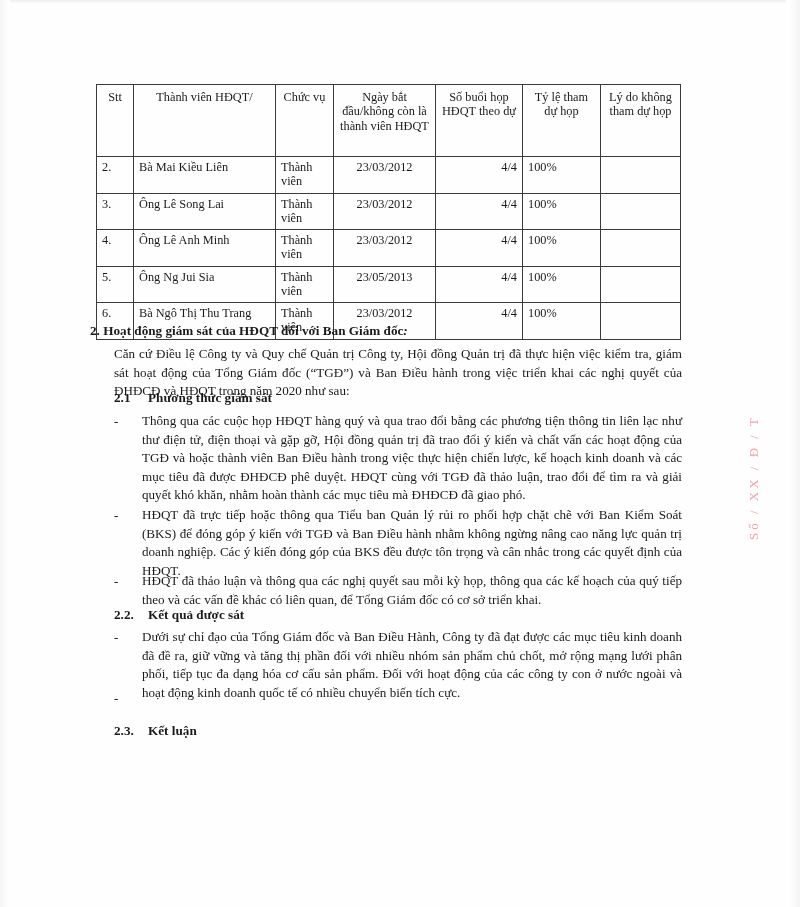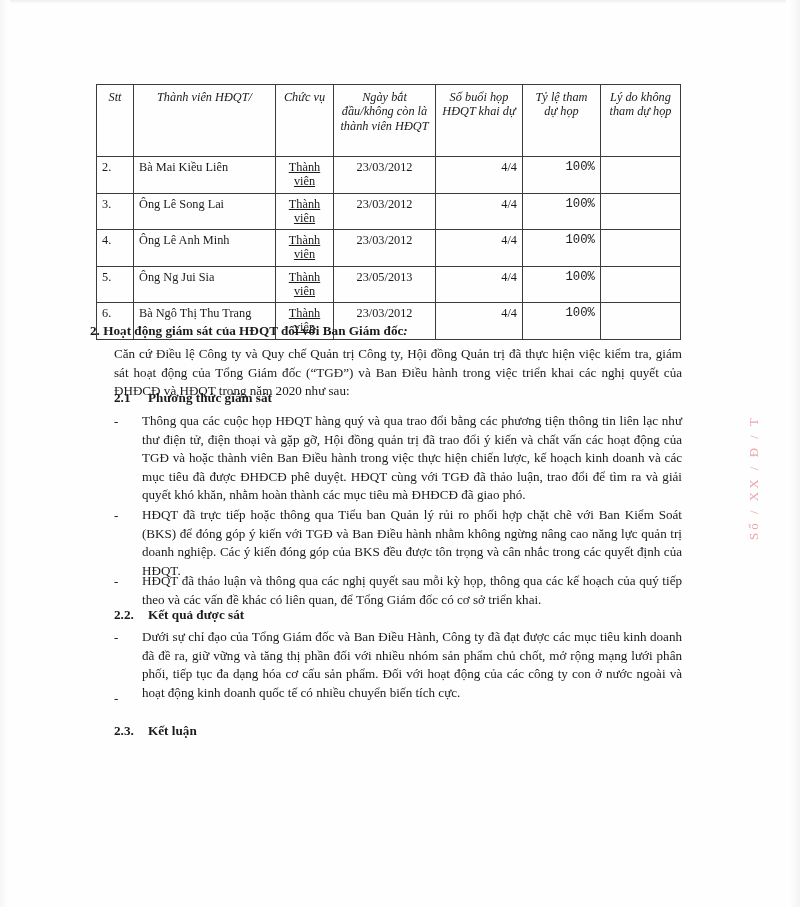--- a/index.html
+++ b/index.html
@@ -64,36 +64,35 @@
     border: 1px solid #3b3b3b;
     padding: 3px 5px 4px 5px;
     vertical-align: top;
     font-weight: normal;
   }
   table.board-table thead th {
     text-align: center;
     height: 62px;
     vertical-align: top;
     padding-top: 5px;
-    font-style: italic;
   }
   .col-stt   { width: 37px;  }
   .col-name  { width: 142px; }
   .col-role  { width: 58px;  }
   .col-date  { width: 102px; }
   .col-meet  { width: 87px;  }
   .col-rate  { width: 78px;  }
   .col-why   { width: 80px;  }
 
   td.c-stt  { text-align: left;   padding-left: 8px; }
   td.c-name { text-align: left;   padding-left: 8px; }
-  td.c-role { text-align: center;   padding-left: 6px; text-decoration: underline; }
+  td.c-role { text-align: left;   padding-left: 6px; }
   td.c-date { text-align: center; }
   td.c-meet { text-align: right; }
-  td.c-rate { text-align: right; font-family: Liberation Mono, monospace; }
+  td.c-rate { text-align: left; }
   td.c-why  { text-align: center; }
   tbody tr { height: 33px; }
 
   
   .content {
     position: absolute;
     left: 0; top: 0;
     width: 800px;
   }
 
@@ -184,21 +183,21 @@
           <col class="col-meet">
           <col class="col-rate">
           <col class="col-why">
       </colgroup>
       <thead>
         <tr>
           <th>Stt</th>
           <th>Thành viên HĐQT/</th>
           <th>Chức vụ</th>
           <th>Ngày bắt đầu/không còn là thành viên HĐQT</th>
-          <th>Số buổi họp HĐQT khai dự</th>
+          <th>Số buổi họp HĐQT theo dự</th>
           <th>Tỷ lệ tham dự họp</th>
           <th>Lý do không tham dự họp</th>
         </tr>
       </thead>
       <tbody>
         <tr>
           <td class="c-stt">2.</td>
           <td class="c-name">Bà Mai Kiều Liên</td>
           <td class="c-role">Thành viên</td>
           <td class="c-date">23/03/2012</td>

